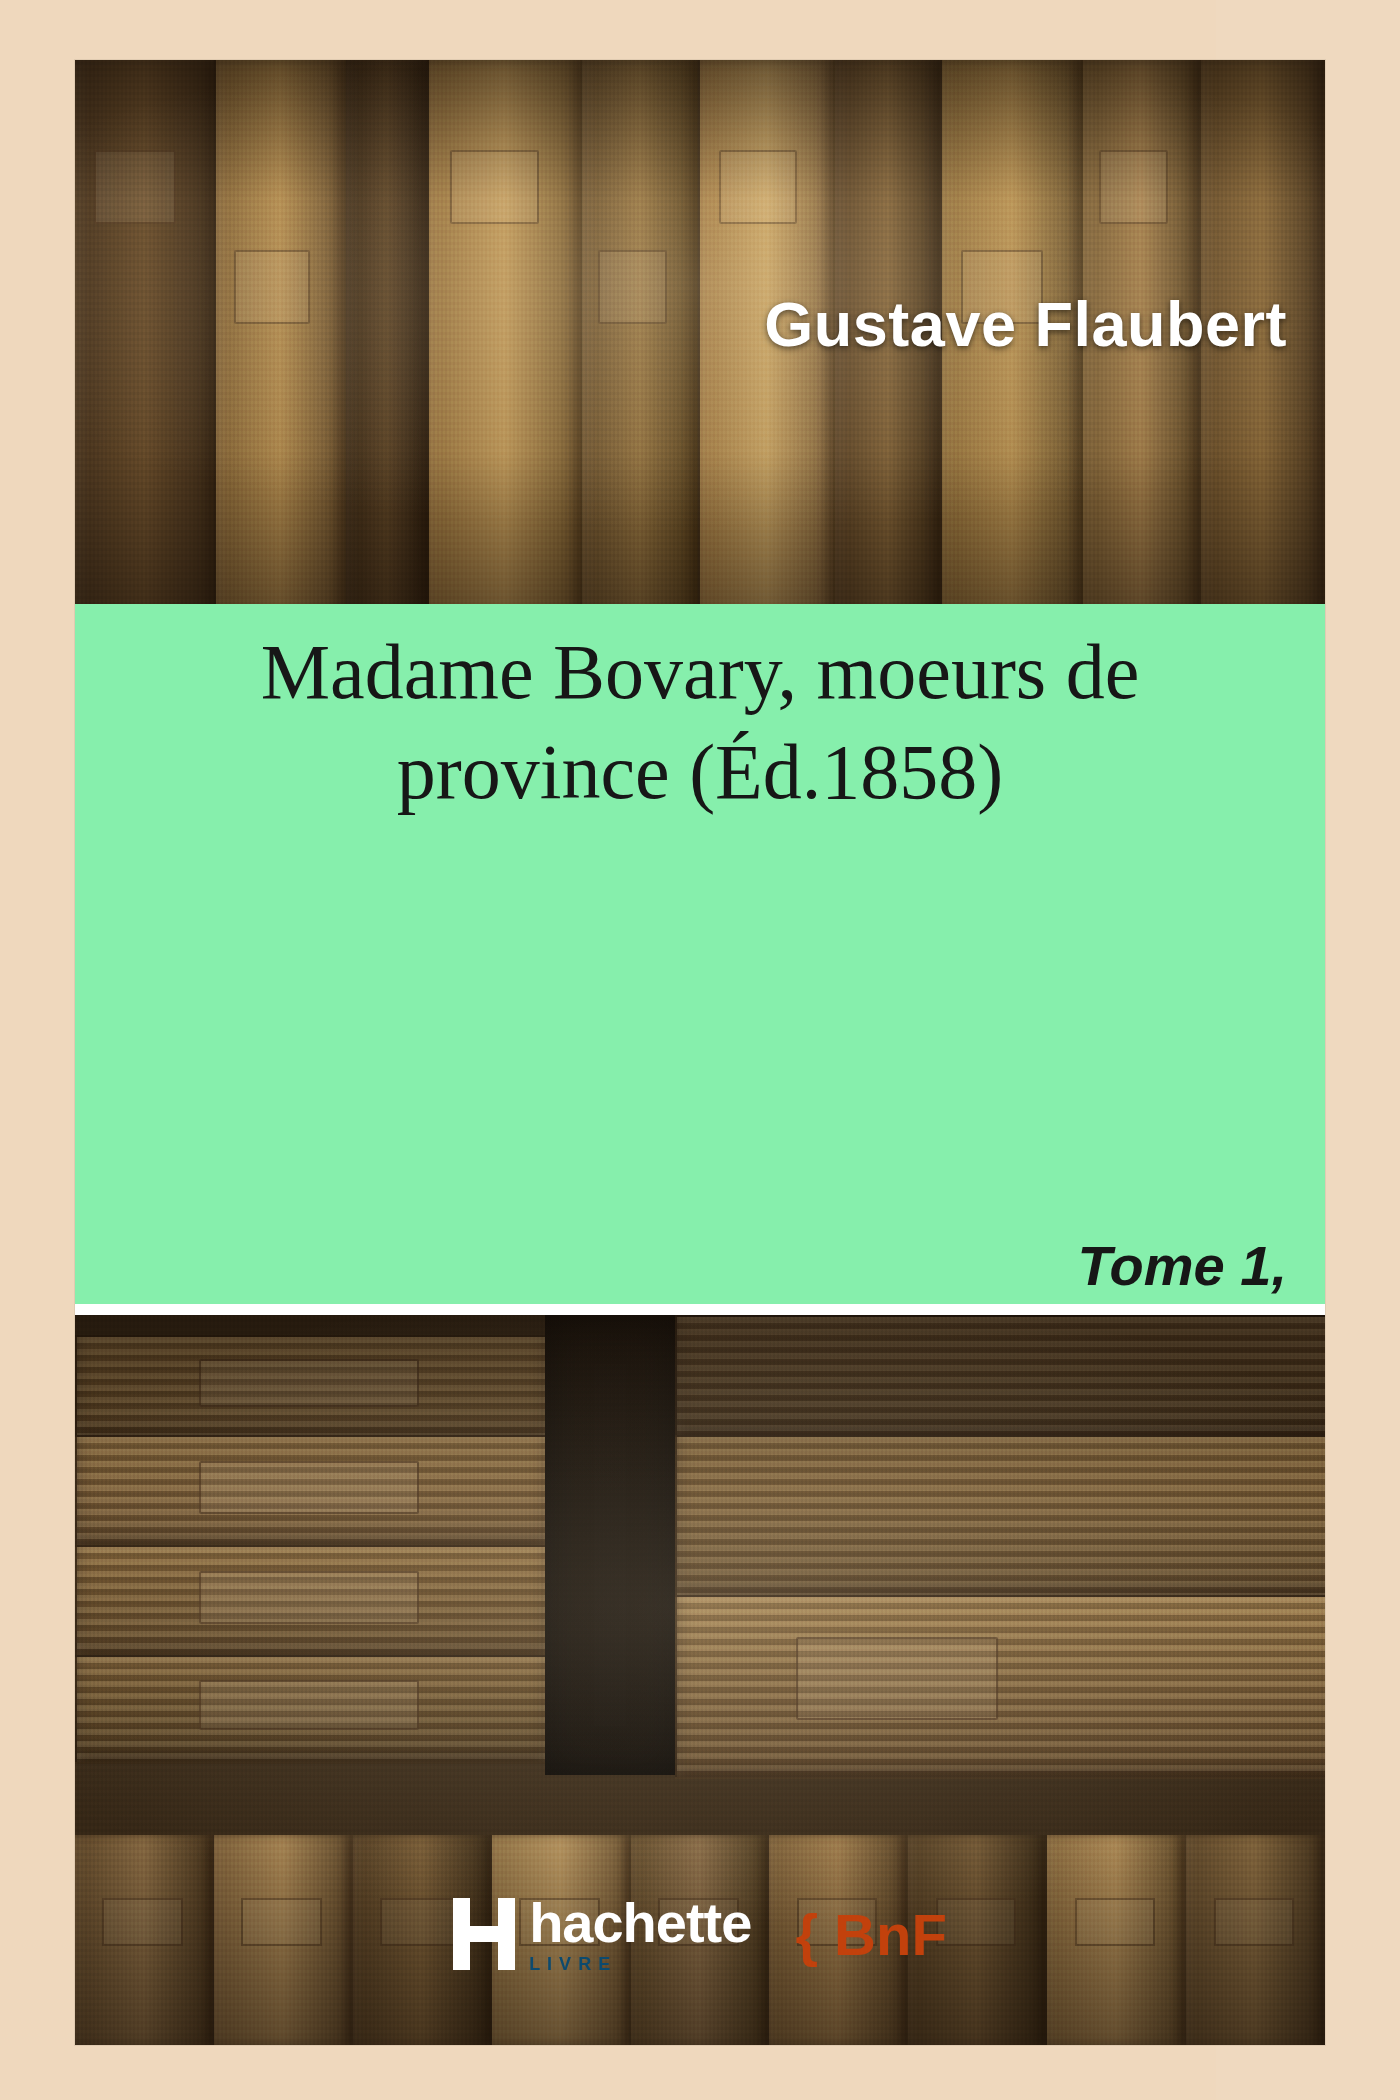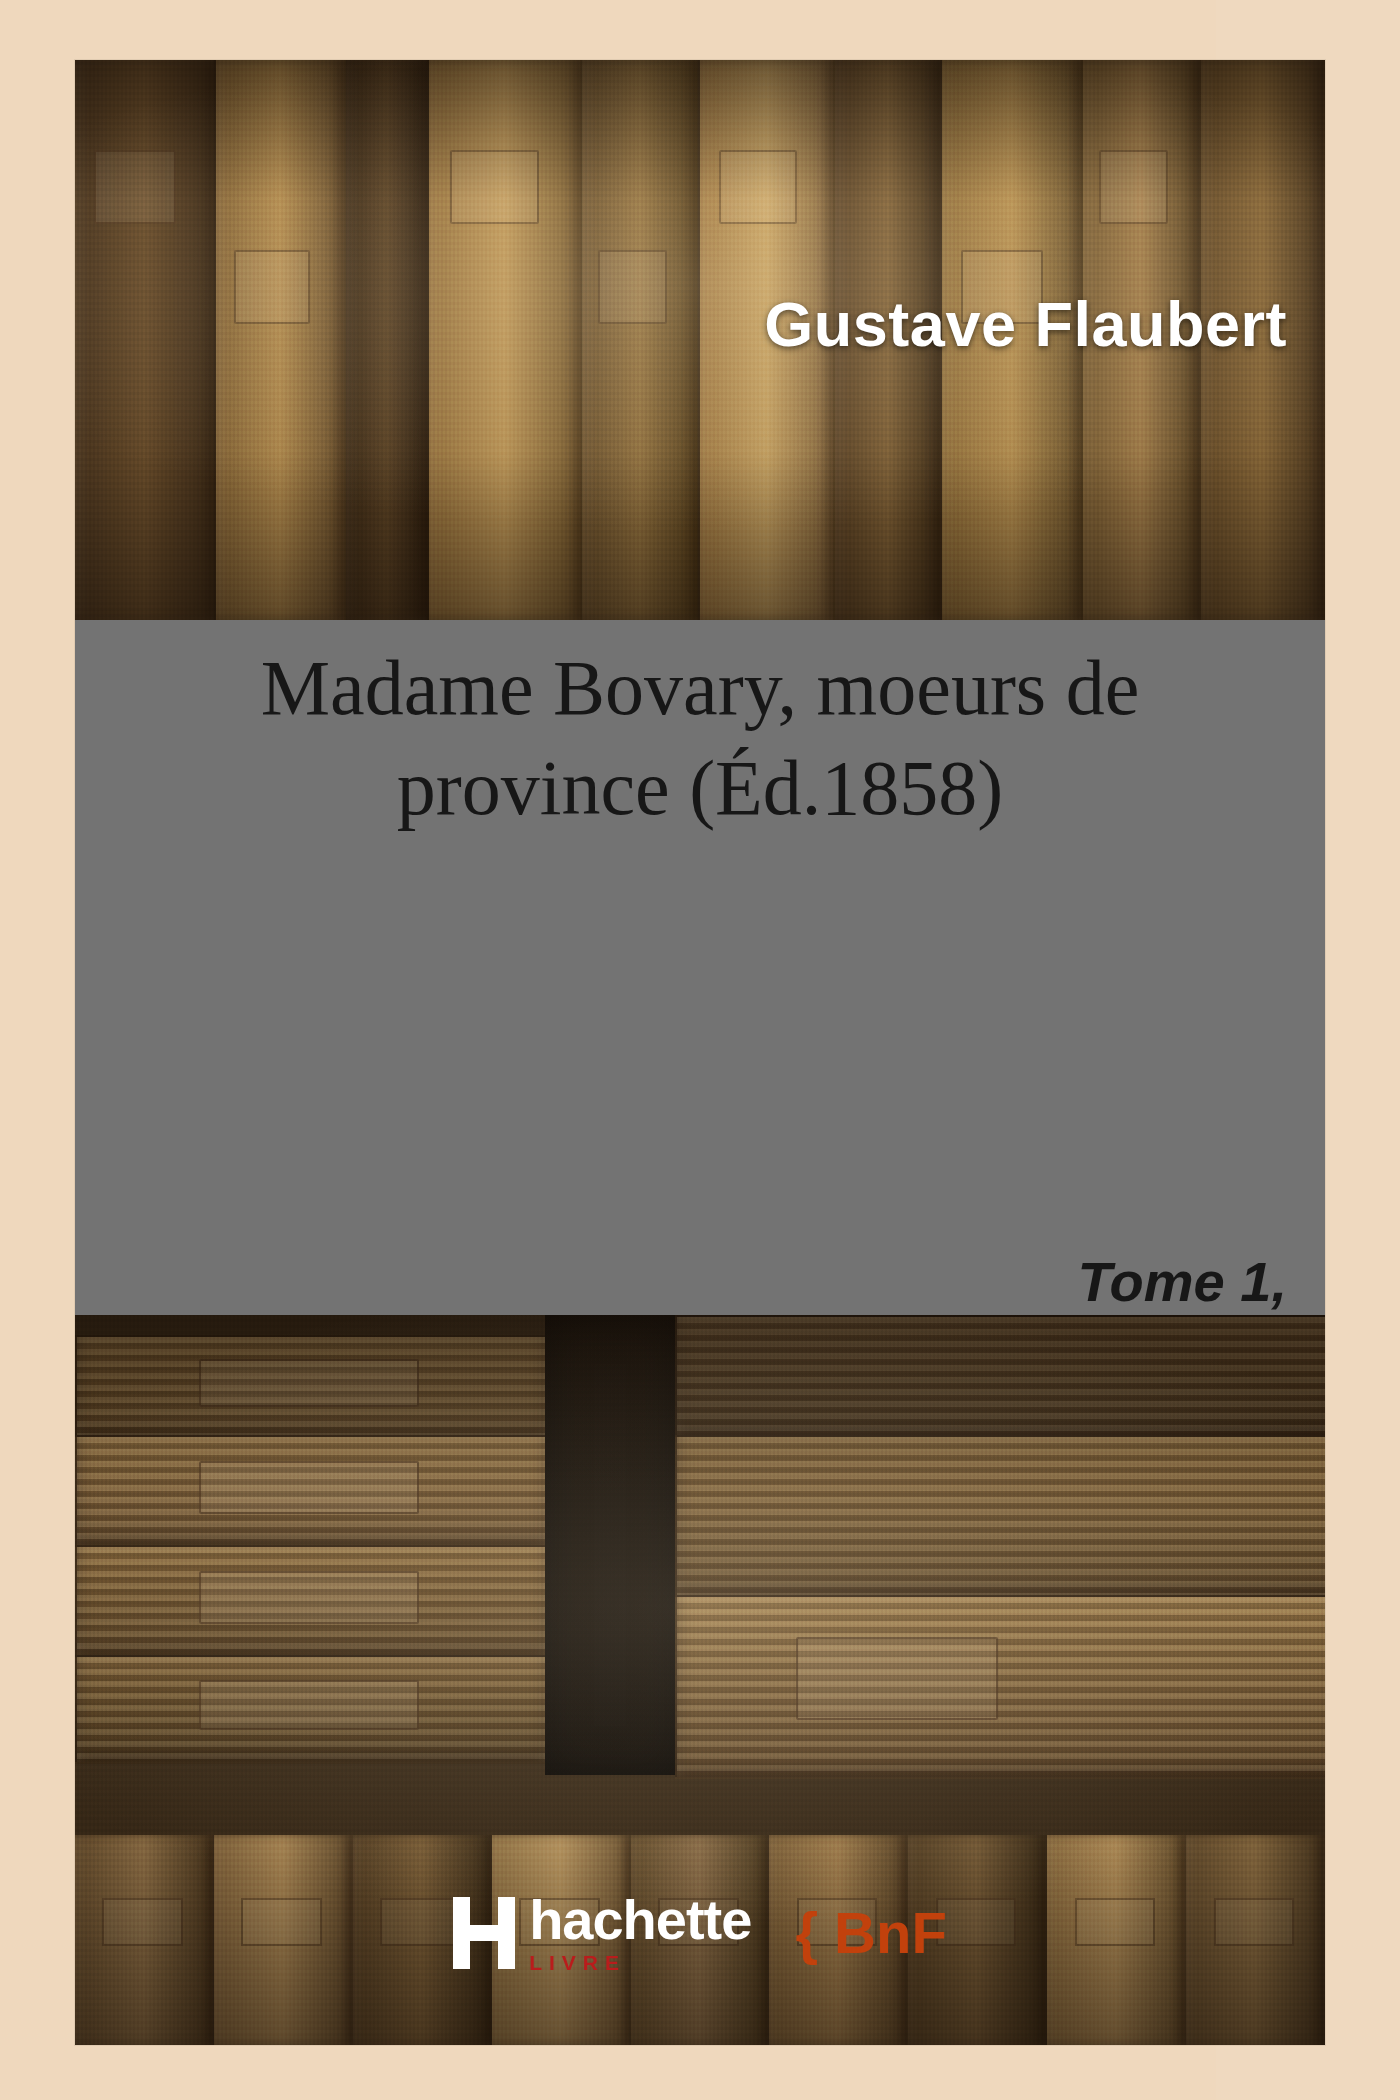--- a/index.html
+++ b/index.html
@@ -163,24 +163,24 @@
     letter-spacing: 0.5px;
     text-shadow: 0 2px 6px rgba(0,0,0,0.55);
     z-index: 5;
     white-space: nowrap;
   }
 
   
   .white-area {
     position: absolute;
     left: 0;
-    top: 560px;
+    top: 544px;
     width: 100%;
     height: 700px;
-    background: #737373;
+    background: #86efac;
   }
   .title {
     position: absolute;
     left: 0;
     right: 0;
     top: 18px;
     text-align: center;
     color: #171717;
     font-family: "Liberation Serif", serif;
     font-size: 78px;
@@ -230,22 +230,22 @@
   .hachette .mark .r { right: 0; top: 0; width: 17px; height: 72px; }
   .hachette .mark .m { left: 0; top: 28px; width: 62px; height: 16px; }
   .hachette .words { line-height: 1; }
   .hachette .w1 {
     color: #ffffff;
     font-size: 56px;
     font-weight: bold;
     letter-spacing: -1px;
   }
   .hachette .w2 {
-    color: #b91c1c;
-    font-size: 21px;
+    color: #0c4a6e;
+    font-size: 18px;
     font-weight: bold;
     letter-spacing: 7px;
     margin-top: 4px;
   }
   .bnf {
     color: #c2410c;
     font-size: 58px;
     font-weight: bold;
     letter-spacing: 0px;
     white-space: nowrap;

